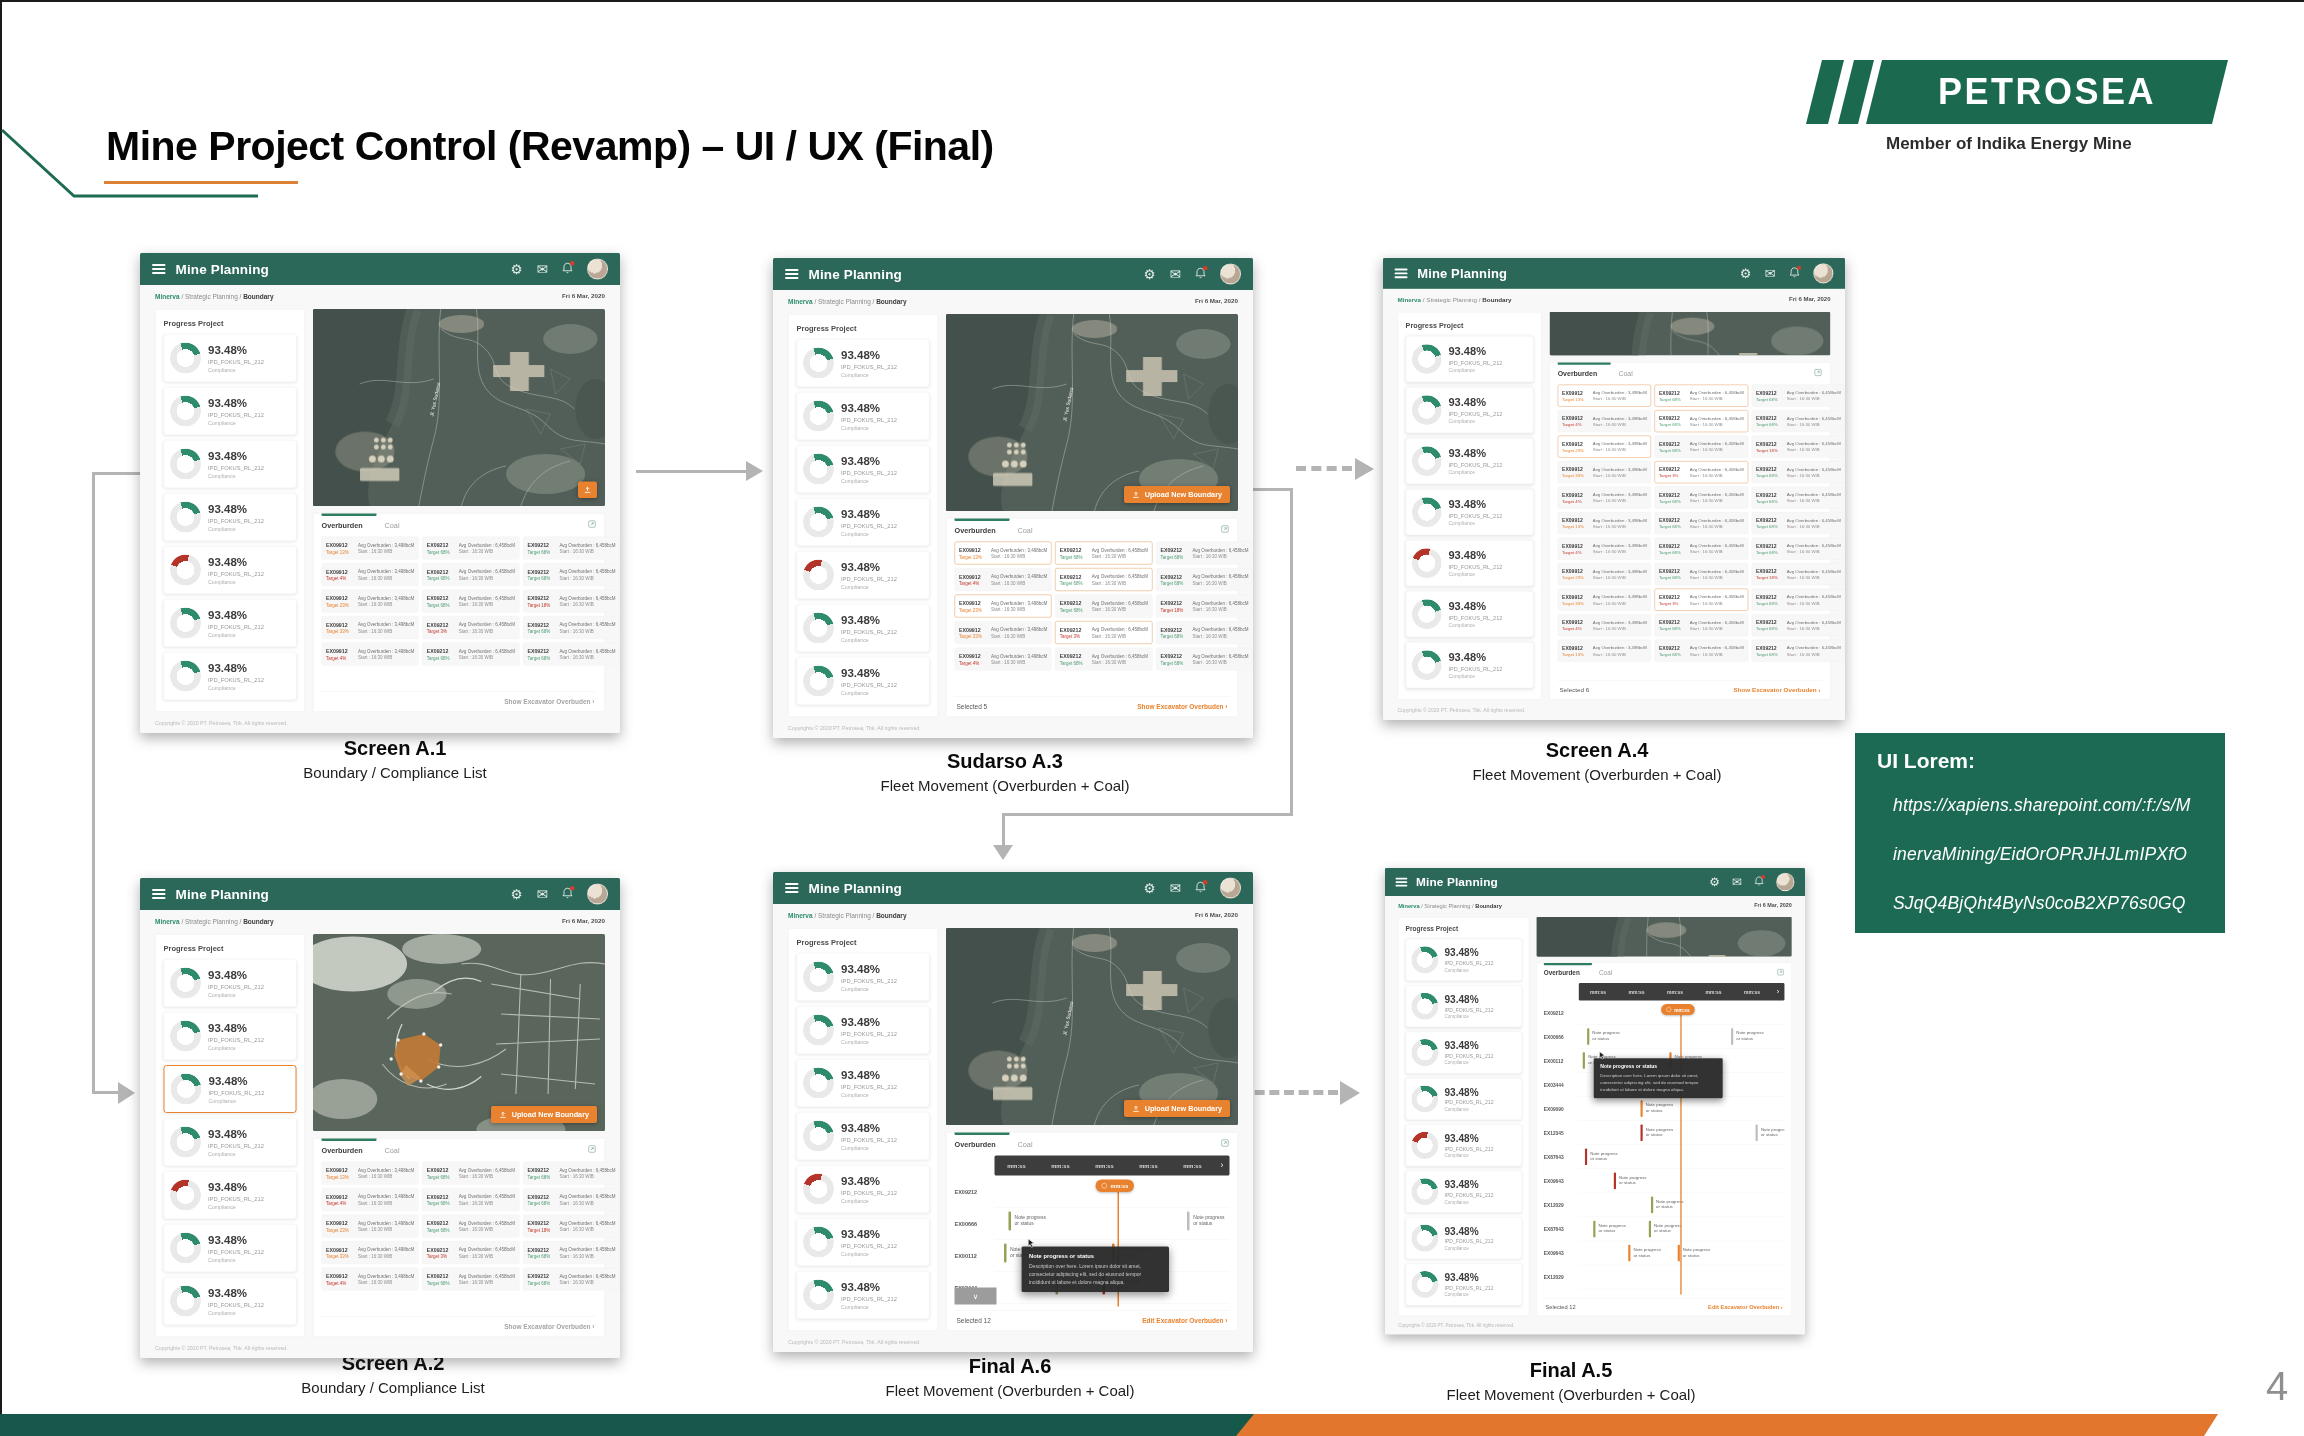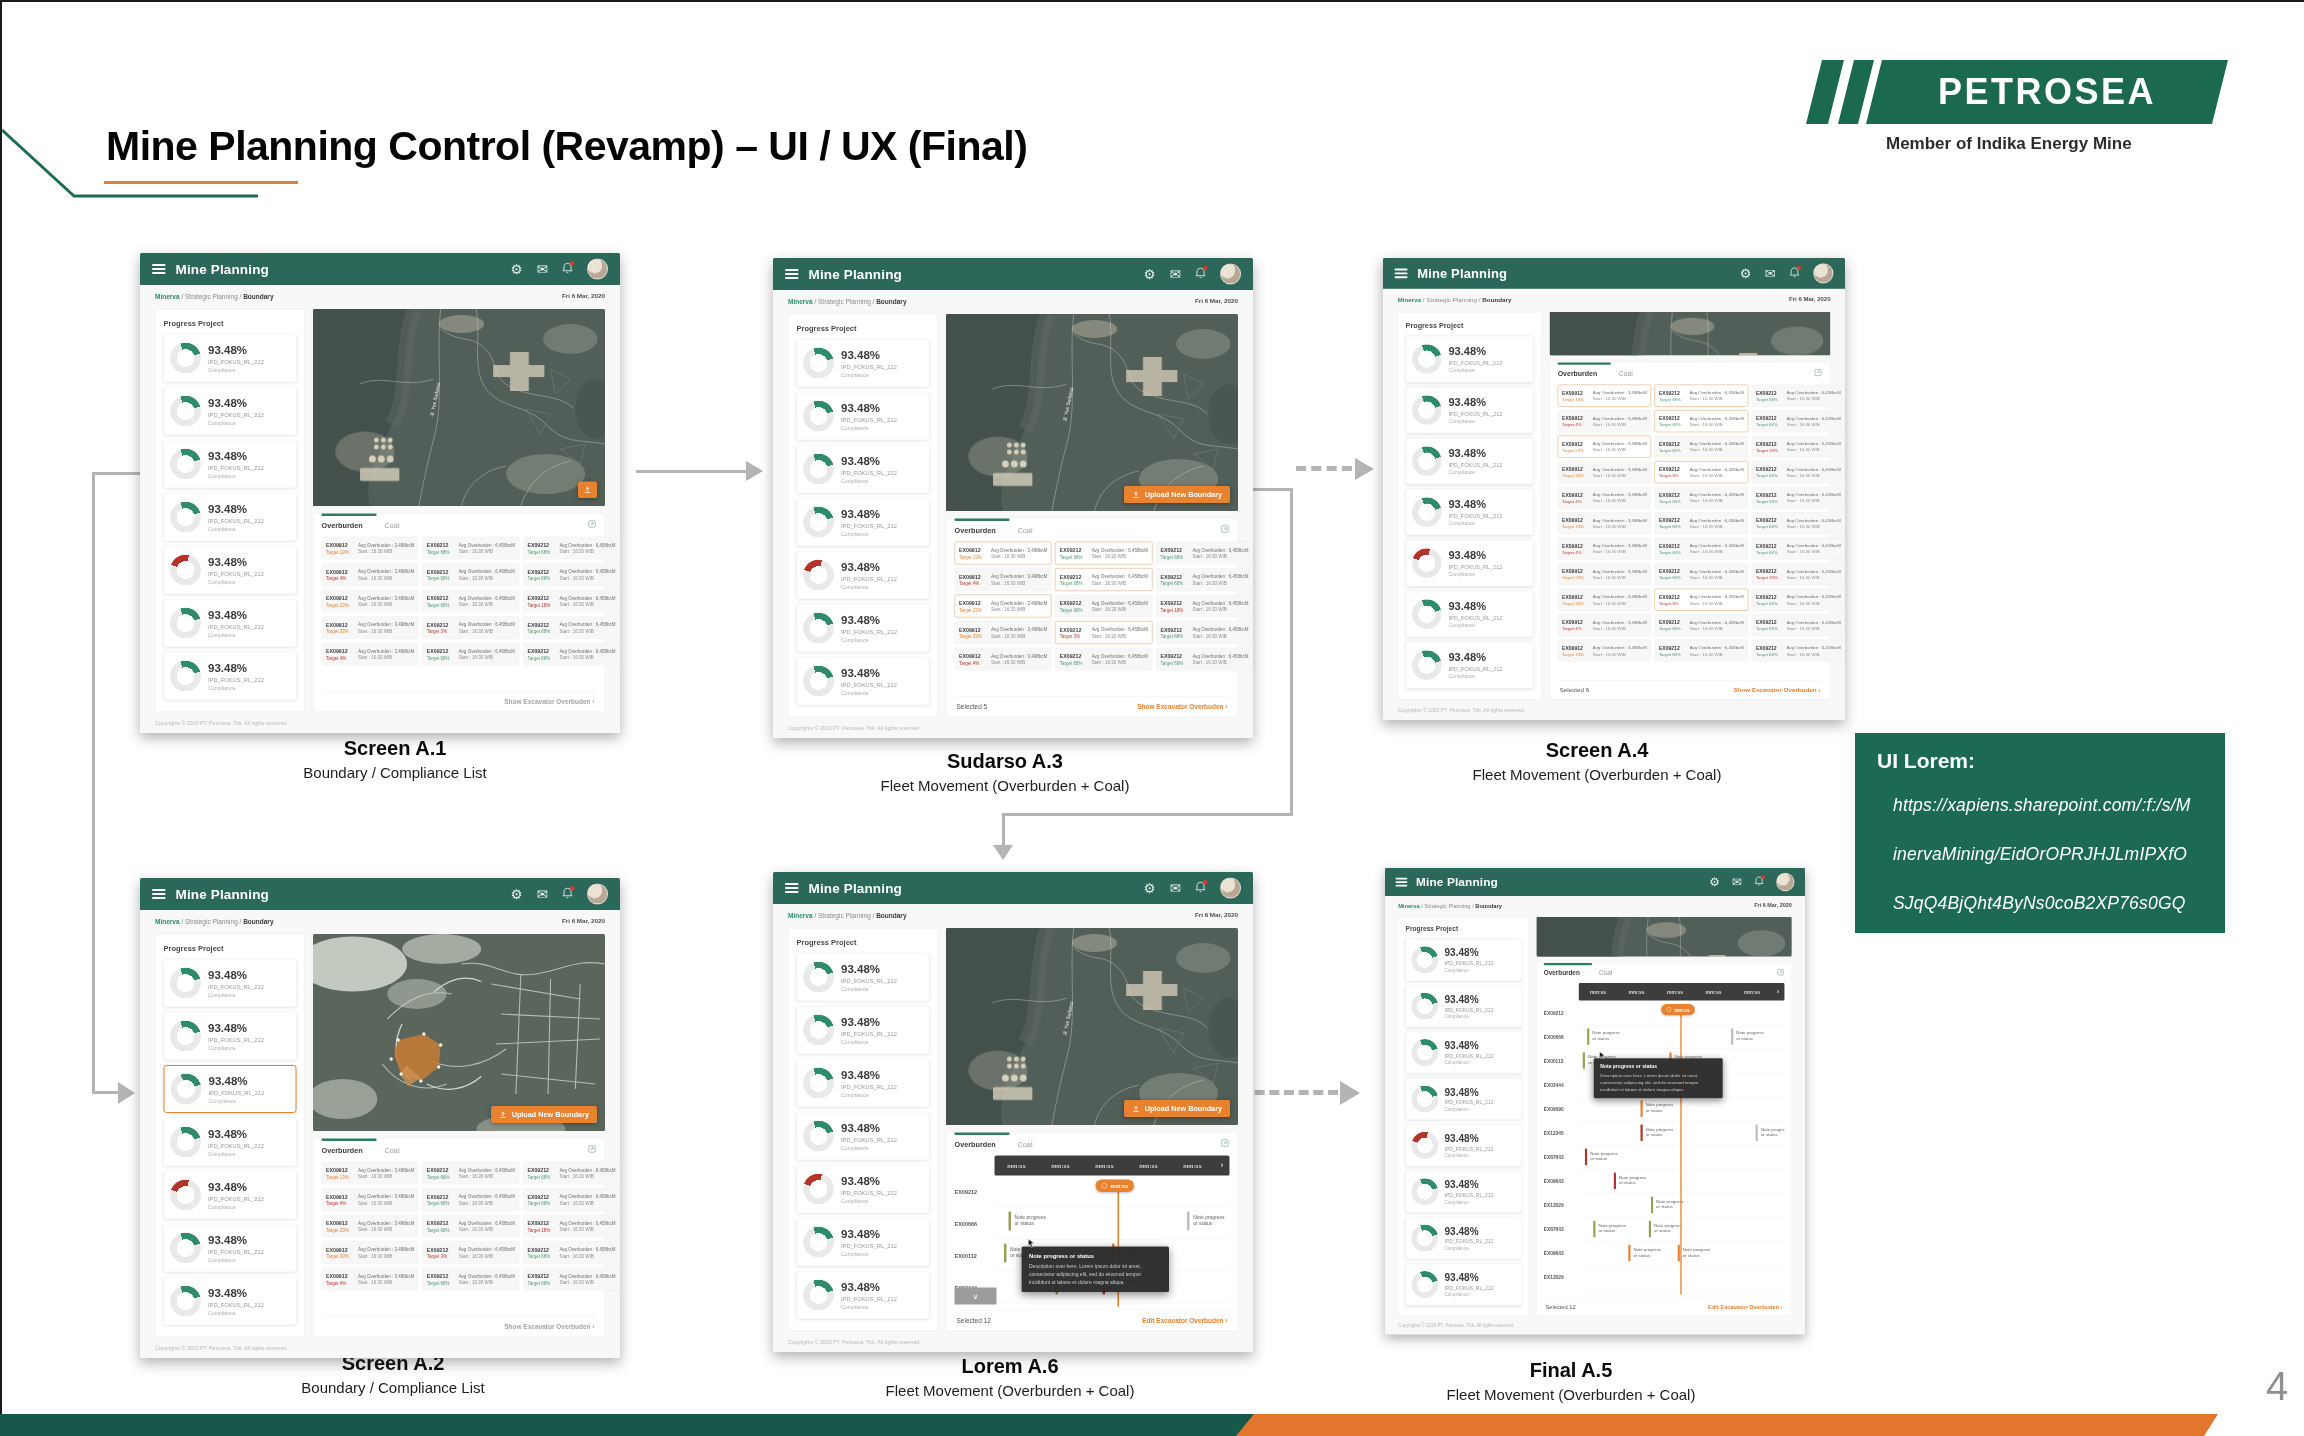--- a/index.html
+++ b/index.html
@@ -159,21 +159,21 @@
   .gcursor{position:absolute;z-index:7;}
   .gmore{position:absolute;left:16px;bottom:52px;width:84px;height:34px;background:#9c9c9c;color:#fff;display:flex;
          align-items:center;justify-content:center;font-size:15px;z-index:5;}
 </style>
 </head>
 <body>
 
 <div class="edge-l"></div>
 <div class="edge-t"></div>
 
-<h1 class="slide-title">Mine Planning Control (Revamp) – UI / UX (Final)</h1>
+<h1 class="slide-title">Mine Project Control (Revamp) – UI / UX (Final)</h1>
 <svg id="deco-svg" width="300" height="90">
   <polyline points="2,12 74,78 258,78" stroke="#1E6B54" stroke-width="3" fill="none"></polyline>
 </svg>
 <div class="tline"></div>
 
 <div class="logo">
   <span class="st s1"></span>
   <span class="st s2"></span>
   <div class="plaque">
     <span>PETROSEA</span>
@@ -199,21 +199,21 @@
 </div>
 <div class="cap" id="cap2">
   <h4>Screen A.4</h4>
   <p>Fleet Movement (Overburden + Coal)</p>
 </div>
 <div class="cap" id="cap3">
   <h4>Screen A.2</h4>
   <p>Boundary / Compliance List</p>
 </div>
 <div class="cap" id="cap4">
-  <h4>Lorem A.6</h4>
+  <h4>Final A.6</h4>
   <p>Fleet Movement (Overburden + Coal)</p>
 </div>
 <div class="cap" id="cap5">
   <h4>Final A.5</h4>
   <p>Fleet Movement (Overburden + Coal)</p>
 </div>
 
 <div class="ar" id="ar1"></div>
 <div class="arh" id="ar1h"></div>
 <div id="ar2"></div>

